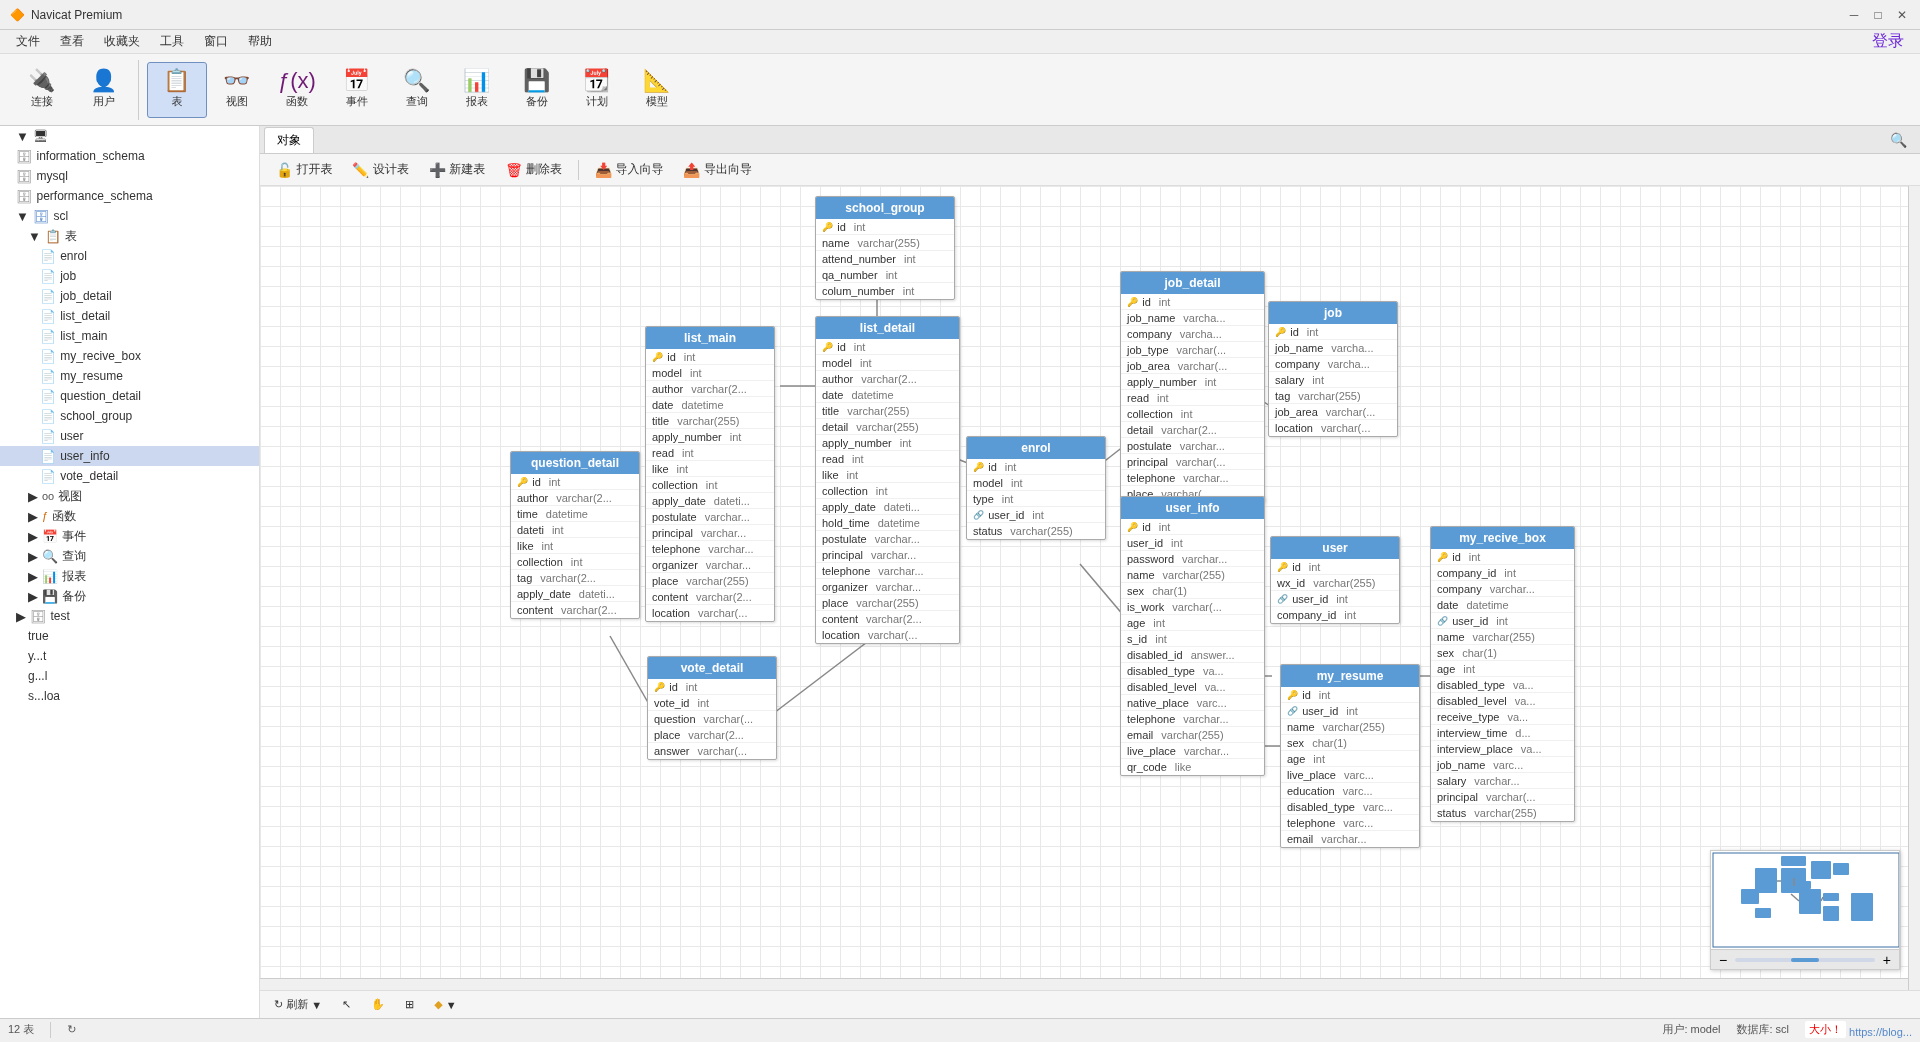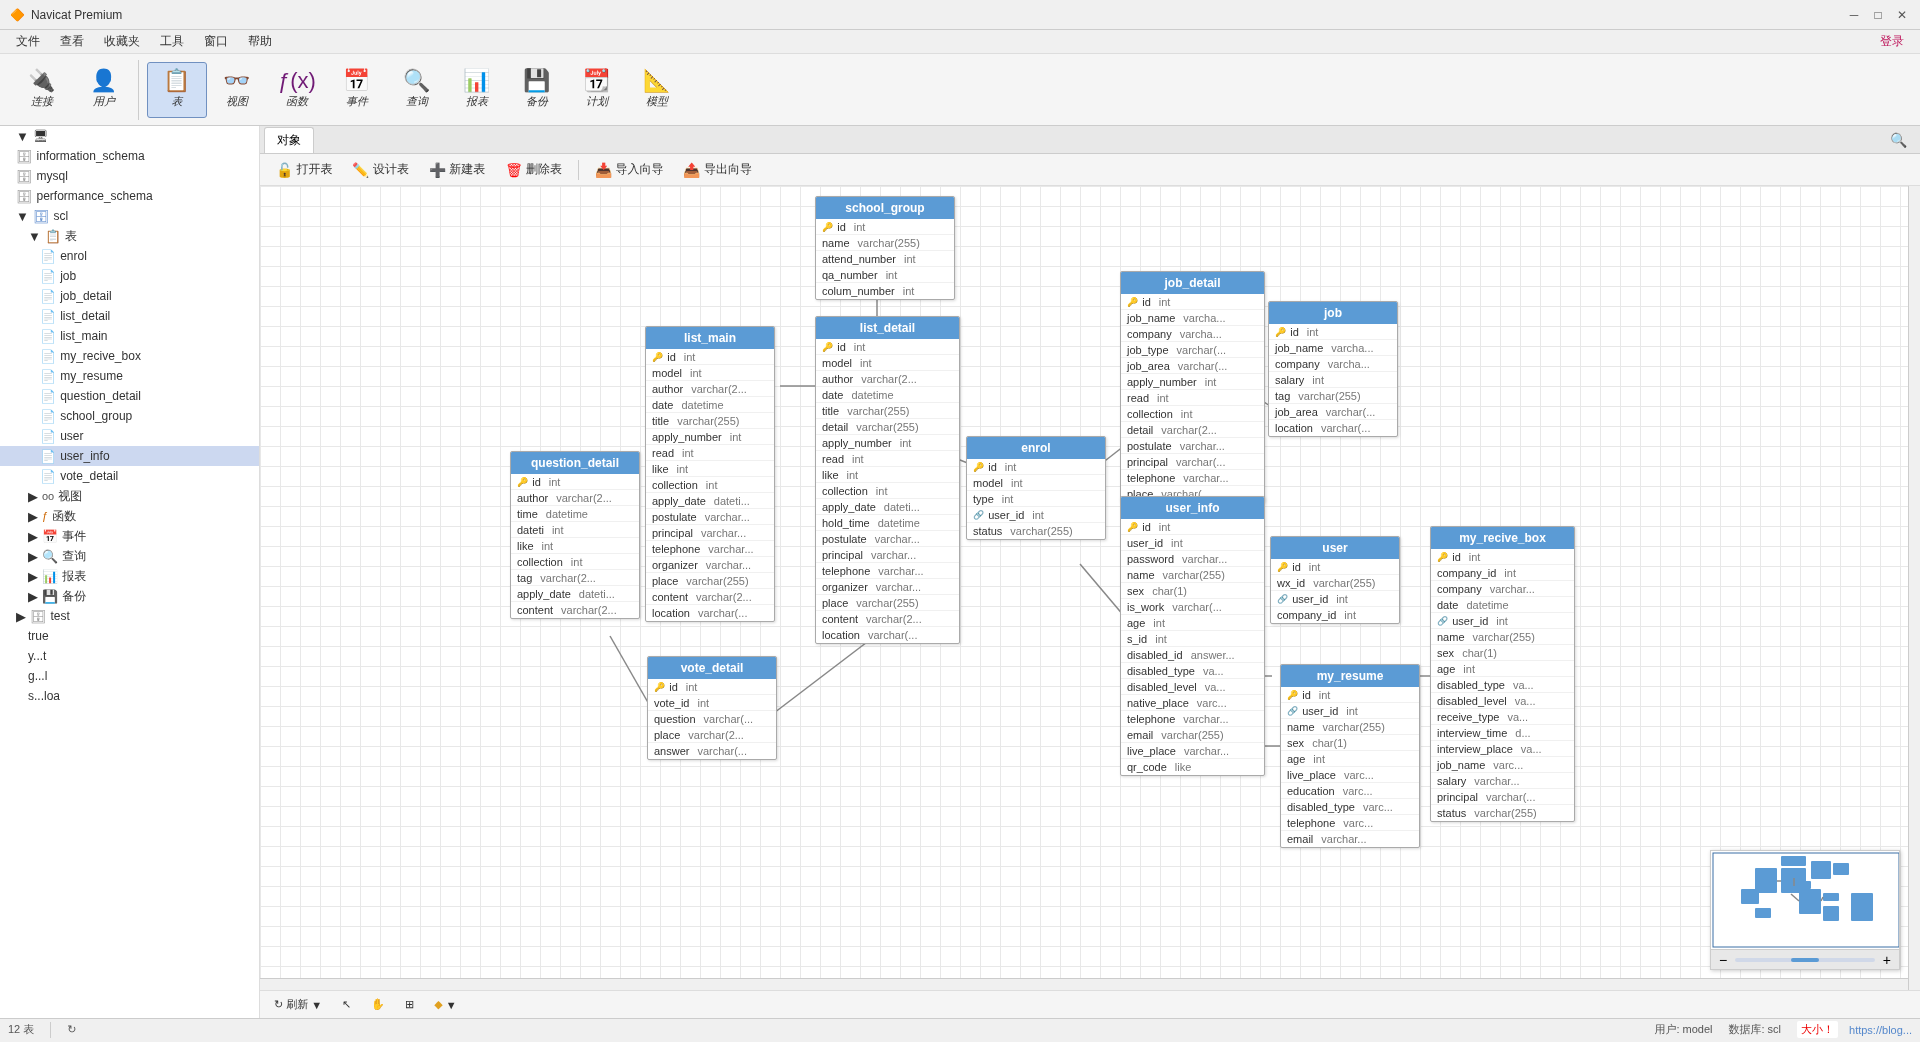--- a/index.html
+++ b/index.html
@@ -28,21 +28,21 @@
       padding: 0 8px;
       border-bottom: 1px solid #ddd;
       gap: 4px;
     }
     .menubar-item {
       padding: 2px 8px;
       font-size: 12px;
       cursor: pointer;
       color: #333;
     }
-    .menubar-right { margin-left: auto; font-size: 12px; color: #be185d; padding: 2px 8px; cursor: pointer; }
+    .menubar-right { margin-left: auto; font-size: 16px; color: #6d28d9; padding: 2px 8px; cursor: pointer; }
 
     
     .toolbar {
       background: #f5f5f5;
       height: 72px;
       display: flex;
       align-items: center;
       padding: 4px 8px;
       border-bottom: 1px solid #ccc;
       gap: 4px;
@@ -63,21 +63,21 @@
       justify-content: center;
       width: 60px;
       height: 56px;
       cursor: pointer;
       border-radius: 3px;
       padding: 4px;
       gap: 2px;
     }
     .toolbar-btn.active { background: #d0dff5; border: 1px solid #7090c0; }
     .toolbar-btn .icon { font-size: 24px; line-height: 1; }
-    .toolbar-btn .label { font-size: 11px; color: #333; white-space: nowrap; font-style: italic; }
+    .toolbar-btn .label { font-size: 11px; color: #333; white-space: nowrap; }
 
     
     .main-layout {
       display: flex;
       height: calc(1042px - 30px - 24px - 72px - 24px);
     }
 
     
     .sidebar {
       width: 260px;
@@ -1199,18 +1199,18 @@
 </div>
 
 <div class="statusbar">
   <span>12 表</span>
   <div style="width:1px;height:16px;background:#ccc"></div>
   <span>↻</span>
   <div style="flex:1"></div>
   <div class="statusbar-right">
     <span>用户: model</span>
     <span>数据库: scl</span>
-    <div style="display:flex;align-items:center;gap:11px">
+    <div style="display:flex;align-items:flex-end;gap:3px">
       <span style="color:#e00; font-size:11px; background:#fff; padding:1px 4px; border-radius:2px">大小！</span>
       <span style="color:#5588cc; font-size:11px">https://blog...</span>
     </div>
   </div>
 </div>
 
 </body></html>

